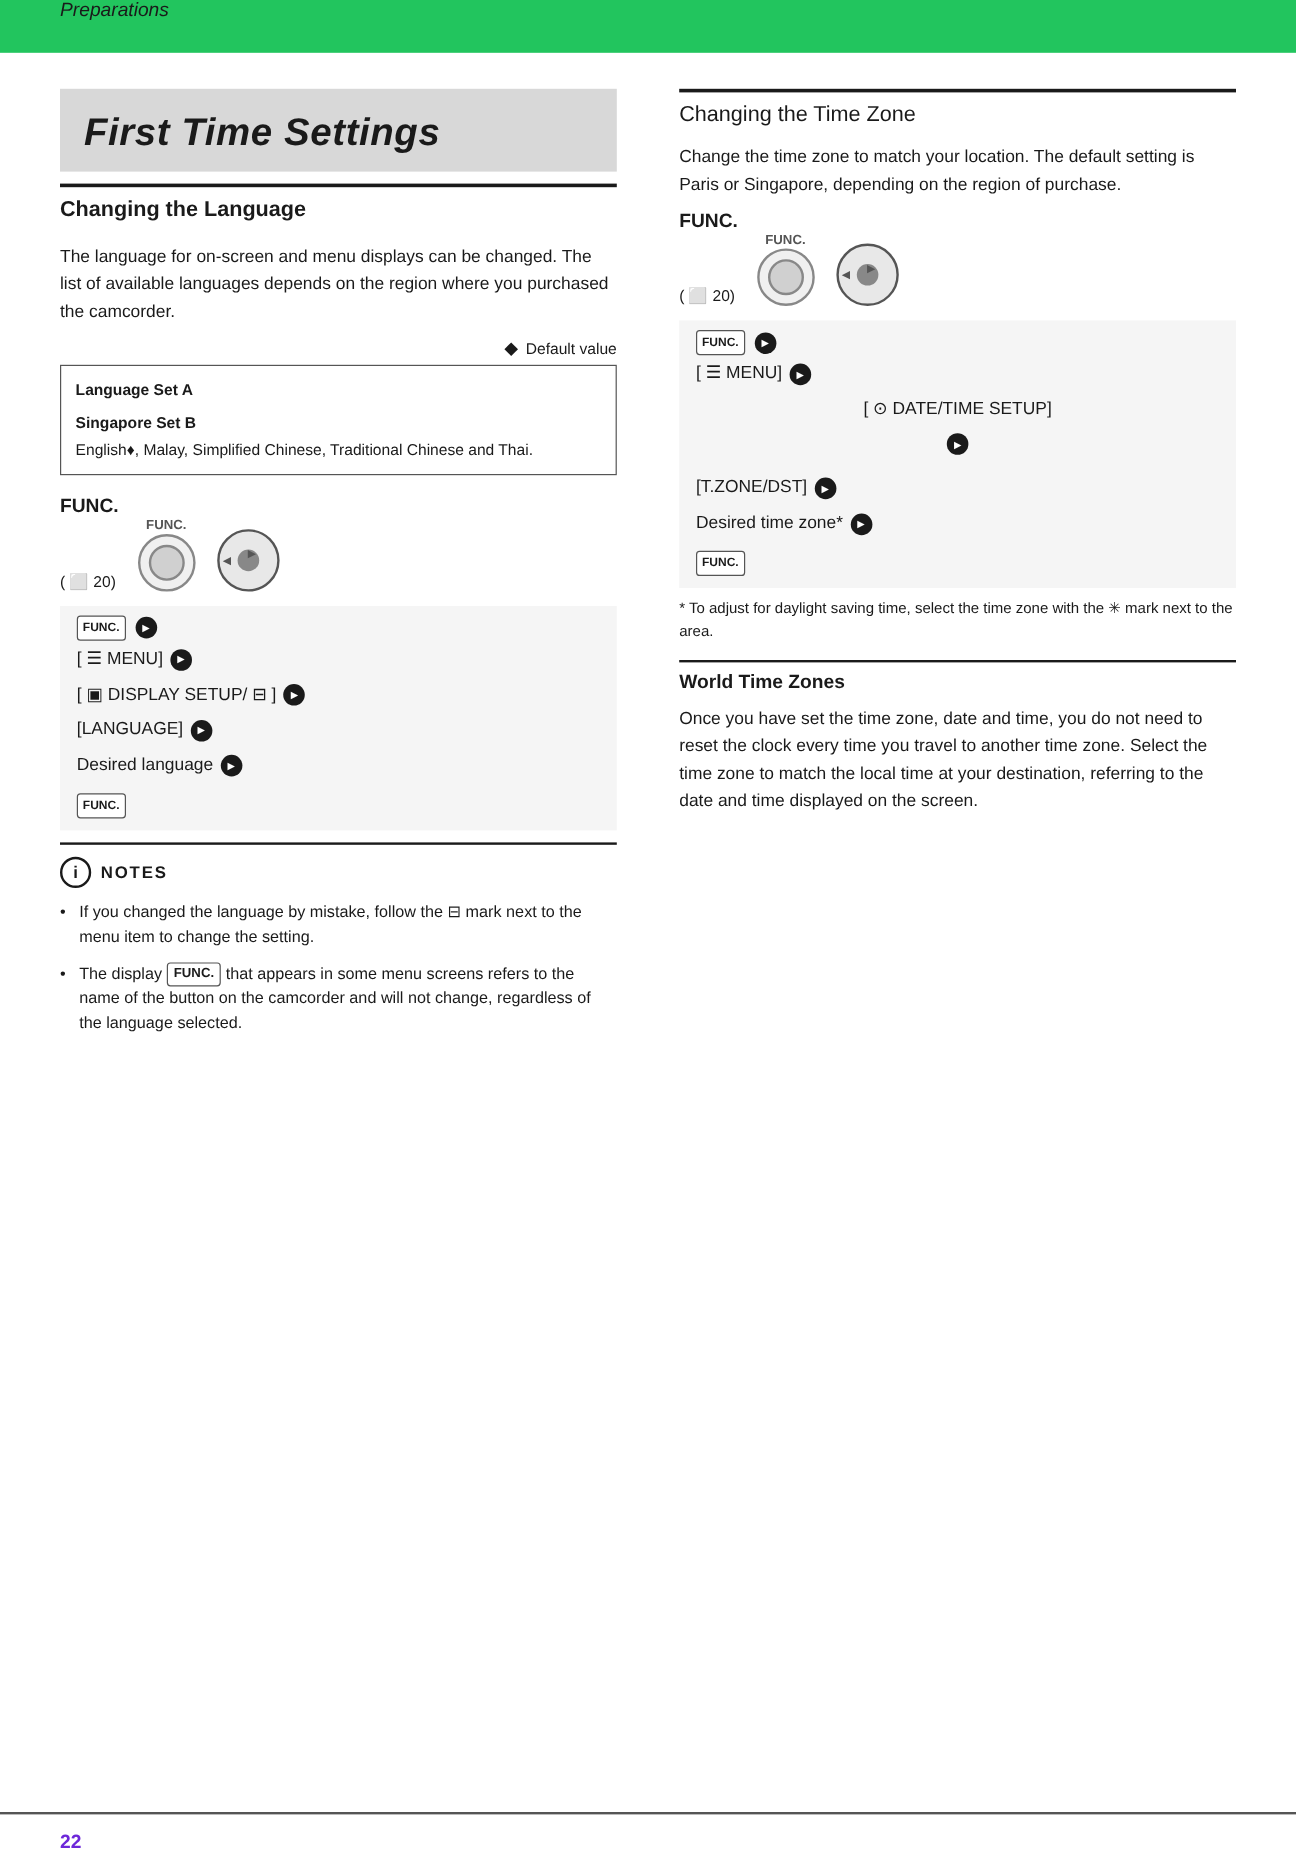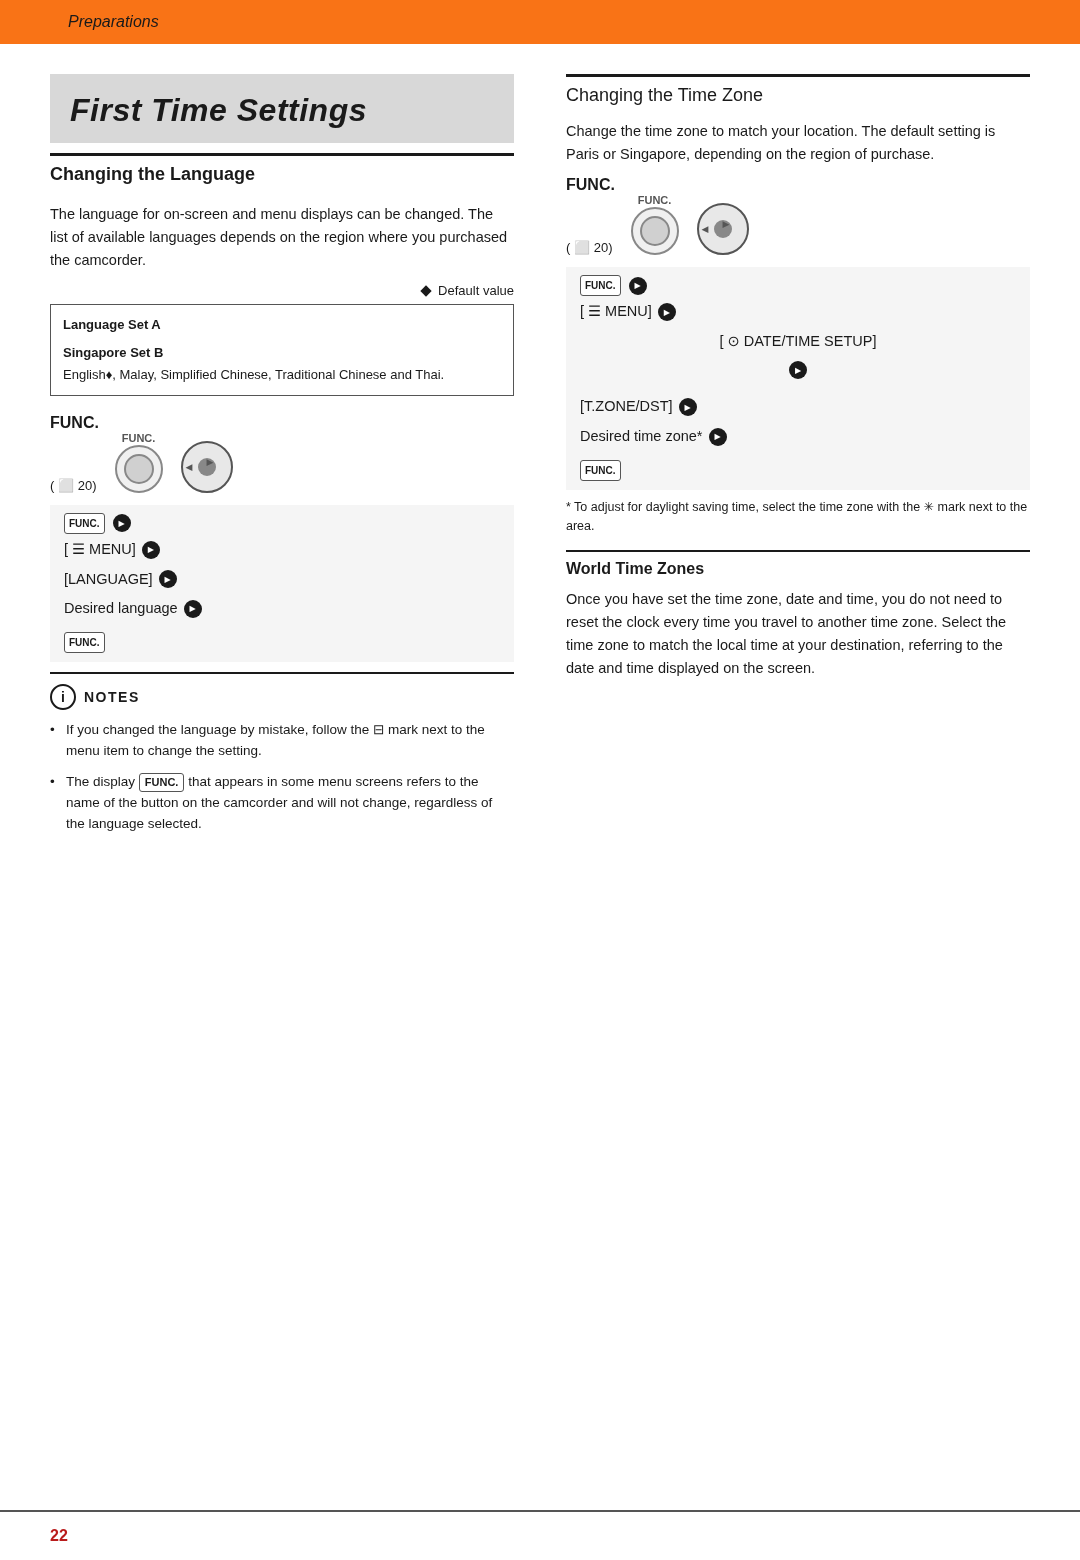--- a/index.html
+++ b/index.html
@@ -17,24 +17,24 @@
     .page-wrapper {
       width: 100%;
       height: 100%;
       padding: 0;
     }
 
     
     .top-bar {
       width: 100%;
       height: 44px;
-      background: #f97316;
-      display: flex;
-      align-items: center;
-      padding-left: 68px;
+      background: #22c55e;
+      display: flex;
+      align-items: flex-start;
+      padding-left: 50px;
     }
 
     .top-bar-title {
       font-size: 16px;
       color: #1a1a1a;
       font-style: italic;
     }
 
     
     .main-content {
@@ -360,21 +360,21 @@
       height: 50px;
       border-top: 2px solid #555;
       display: flex;
       align-items: center;
       padding: 0 50px;
     }
 
     .page-number {
       font-size: 16px;
       font-weight: 700;
-      color: #b91c1c;
+      color: #6d28d9;
     }
 
     
     .right-section-heading {
       border-top: 3px solid #1a1a1a;
       padding-top: 8px;
       margin-top: 0;
       margin-bottom: 14px;
     }
 
@@ -483,20 +483,24 @@
       <div class="menu-steps">
         <div style="display:flex;align-items:center;gap:6px;margin-bottom:2px;">
           <span class="func-step-badge">FUNC.</span>
           <span class="step-arrow"></span>
         </div>
         <div style="display:flex;align-items:center;gap:6px;margin-bottom:2px;">
           <span>[ ☰ MENU]</span>
           <span class="step-arrow"></span>
         </div>
         <div style="display:flex;align-items:center;gap:6px;margin-bottom:2px;">
+          <span>[ ▣ DISPLAY SETUP/ ⊟ ]</span>
+          <span class="step-arrow"></span>
+        </div>
+        <div style="display:flex;align-items:center;gap:6px;margin-bottom:2px;">
           <span>[LANGUAGE]</span>
           <span class="step-arrow"></span>
         </div>
         <div style="display:flex;align-items:center;gap:6px;margin-bottom:4px;">
           <span>Desired language</span>
           <span class="step-arrow"></span>
         </div>
         <div>
           <span class="func-step-close">FUNC.</span>
         </div>

